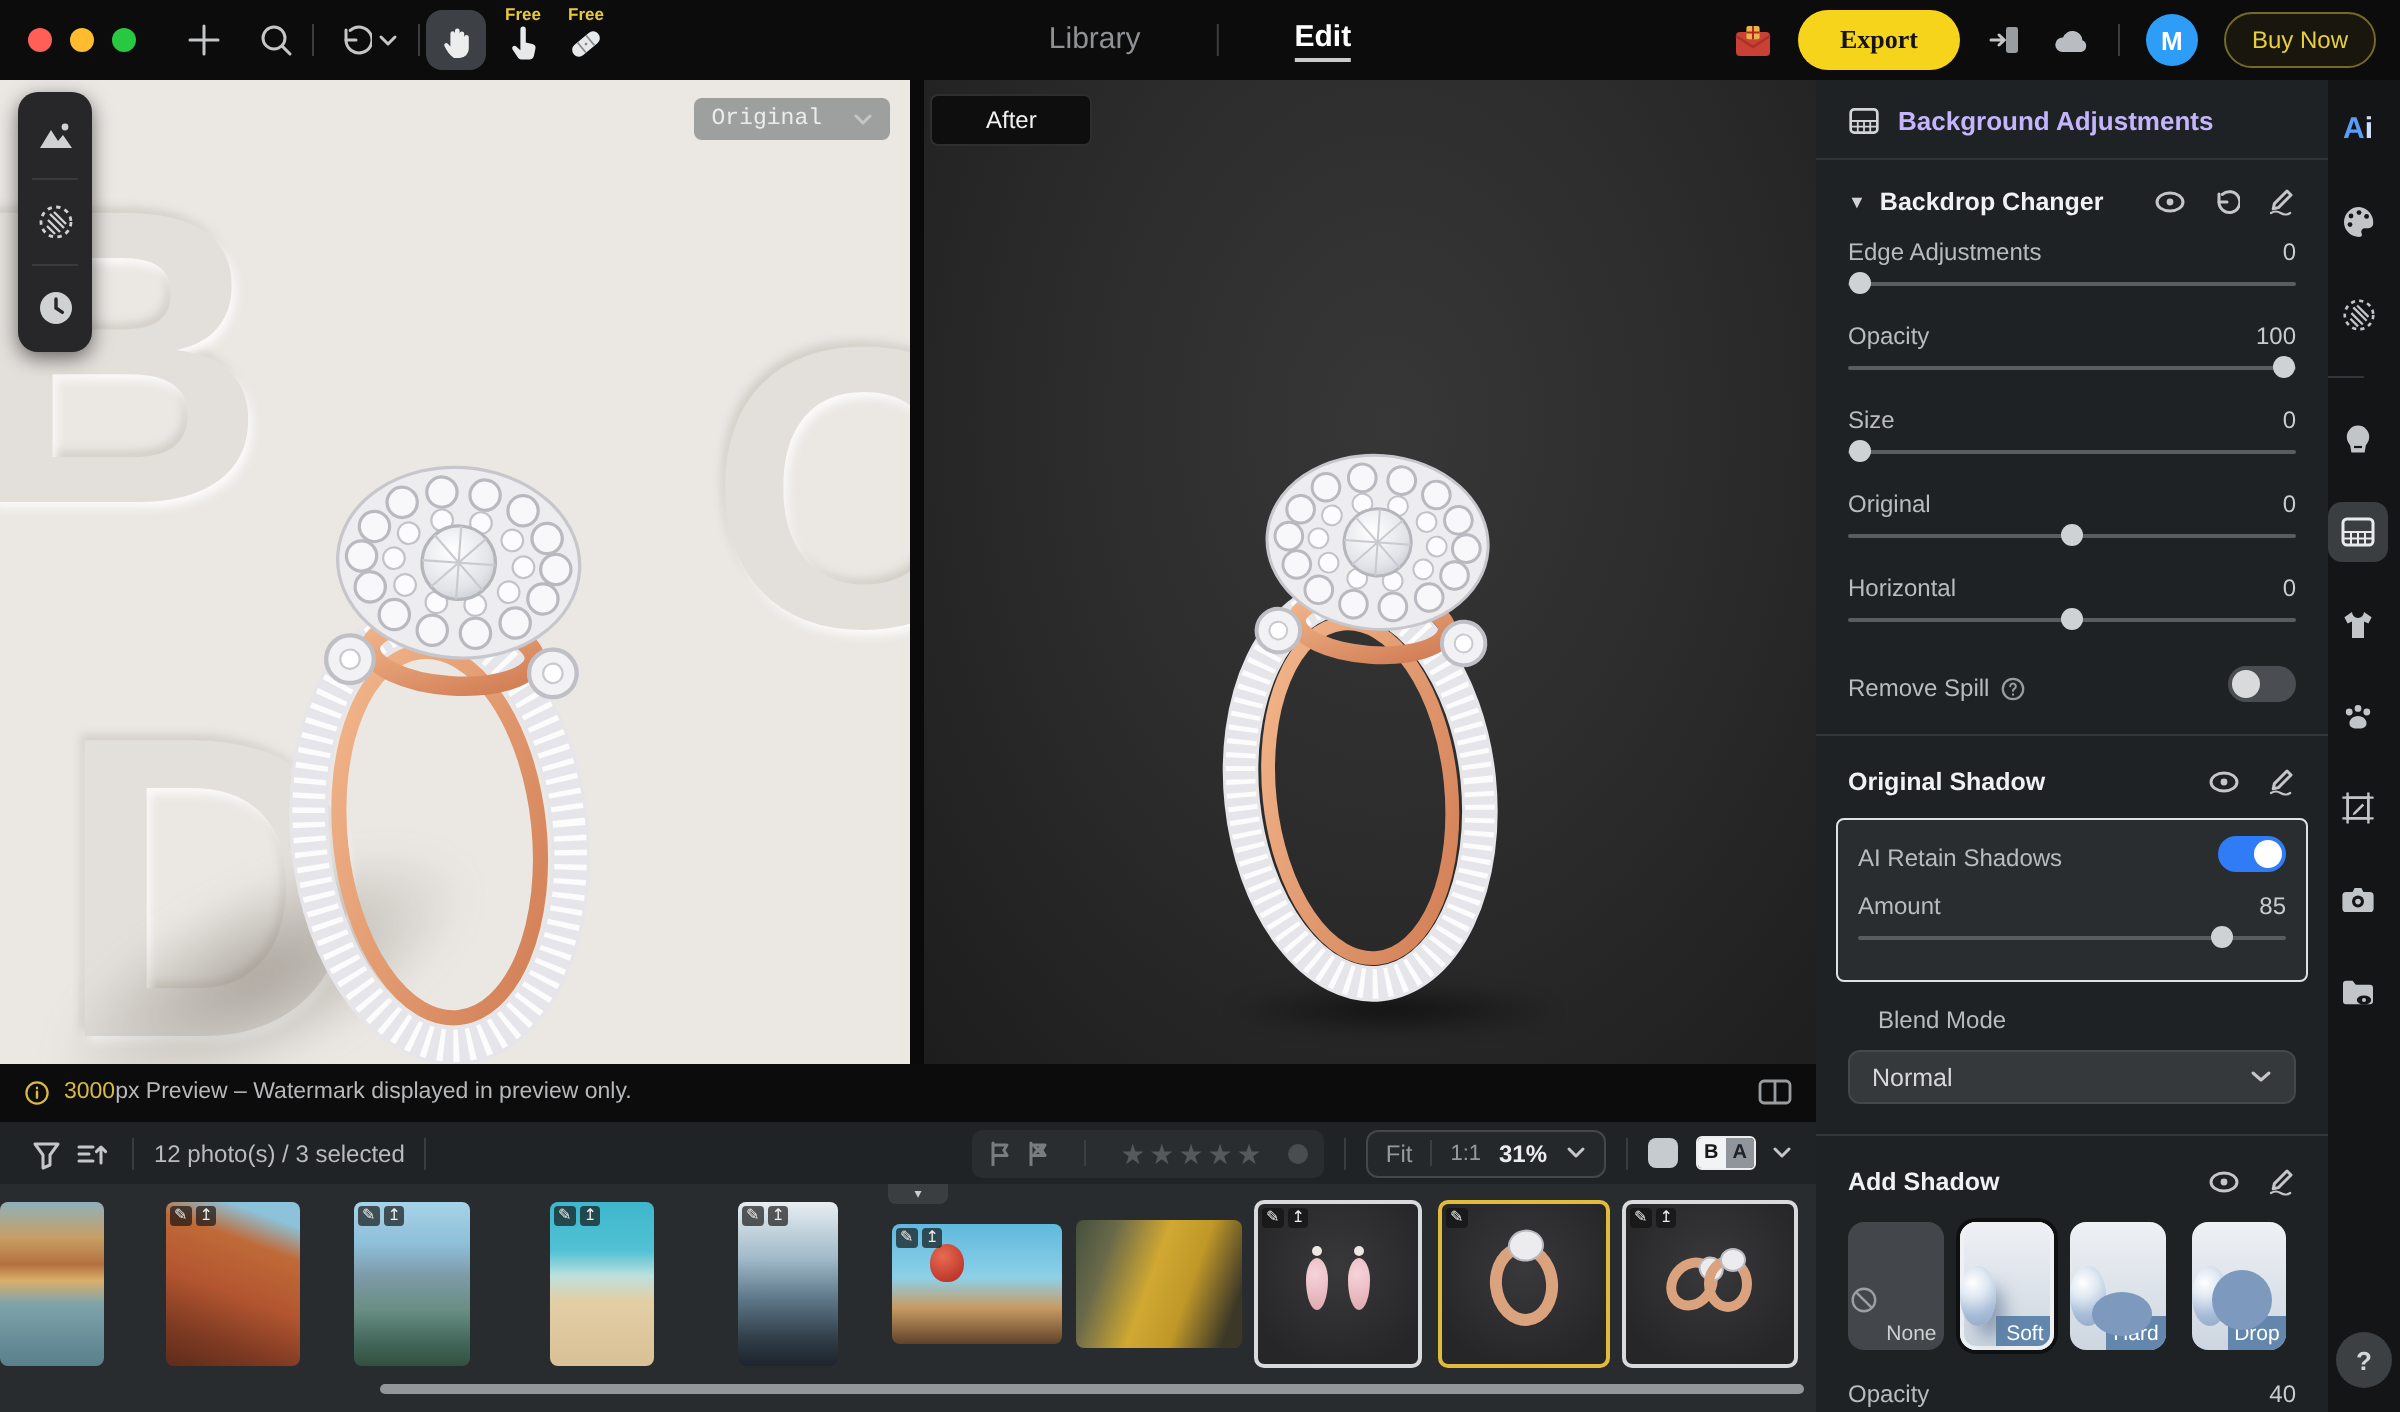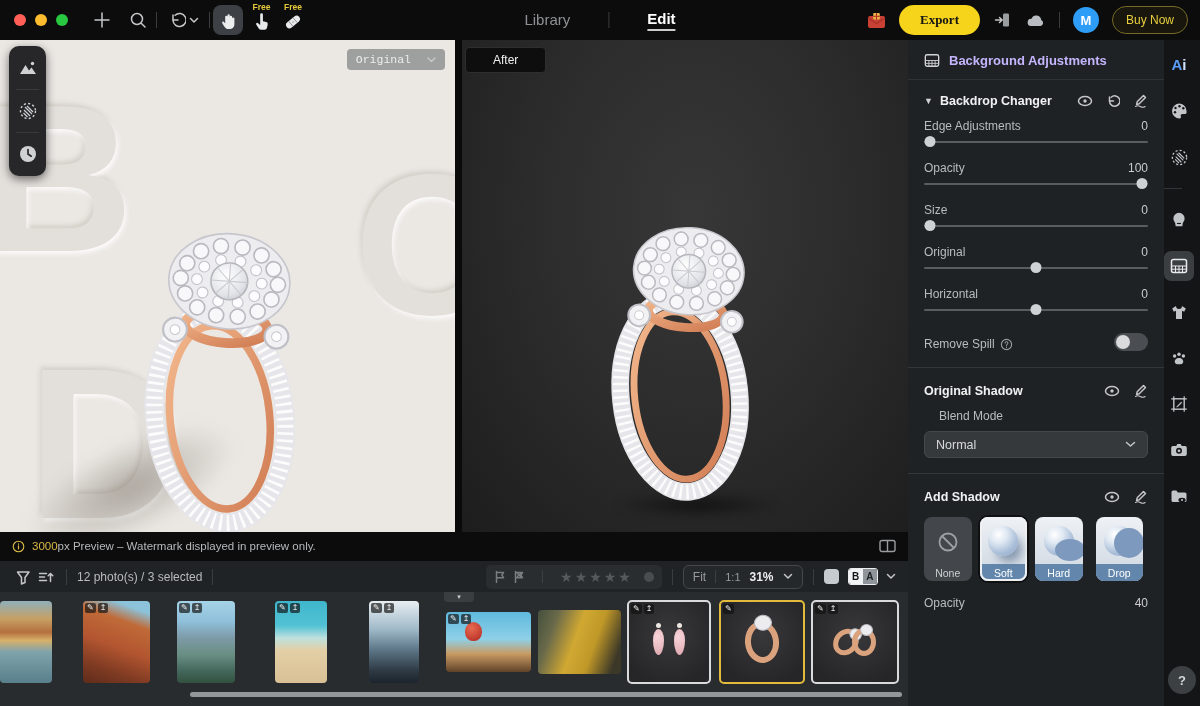--- a/index.html
+++ b/index.html
@@ -122,21 +122,21 @@
   .tgl.on{background:#2f7cf6}
   .tgl.on .knob{left:auto;right:2px;background:#fff}
   .hdivider{height:1px;background:#33363a;margin:2px -16px 13px}
   .hlbox{border:1px solid #dfe2e4;background:#2a2d30;border-radius:4px;padding:8px 10px 2px;margin:0 -6px 12px}
   .hlbox .tglrow{margin:0 0 10px}
   .blendlbl{margin:0 15px 8px}
   .dropdown{height:27px;background:#35393c;border:1px solid #44484b;border-radius:6px;display:flex;align-items:center;
     padding:0 11px;color:#d6d8da;font-size:12.5px;margin-bottom:13px;cursor:pointer}
   .dropdown .chev{margin-left:auto}
   .cards{display:flex;gap:8px;margin:2px 0 15px}
-  .card{width:52px;height:64px;border-radius:8px;overflow:hidden;display:flex;flex-direction:column;align-items:center;cursor:pointer;position:relative}
+  .card{width:52px;height:64px;border-radius:8px;overflow:hidden;display:flex;flex-direction:row;align-items:center;cursor:pointer;position:relative}
   .card.none{background:#43464a}
   .card.none svg{margin-top:13px}
   .card.lit{background:linear-gradient(180deg,#eef1f5 0%,#cdd6e0 100%)}
   .card .lbl{margin-top:auto;width:100%;text-align:center;font-size:10.5px;padding:2.5px 0}
   .card.none .lbl{color:#cdd0d2}
   .card.lit .lbl{background:#6286ac;color:#fff}
   .card.sel{outline:2px solid #eef0f2;outline-offset:-2px;box-shadow:0 0 0 2px #0f1012}
   .sph{width:30px;height:30px;border-radius:50%;margin-top:9px;position:relative;z-index:1;
     background:radial-gradient(circle at 35% 28%,#ffffff 0%,#dfe8f2 30%,#a8bdd8 65%,#8fa6c6 100%)}
   .card.soft .sph{box-shadow:6px 8px 9px -2px rgba(96,118,148,.65)}
@@ -564,20 +564,36 @@
             <ellipse cx="8" cy="6" rx="6.5" ry="4.5"></ellipse>
             <circle cx="8" cy="6" r="1.7" fill="#c4c6c8" stroke="none"></circle>
           </svg>
         <svg width="15" height="15" class="ic">
             <path d="M10.5 2.5 l2 2 -6.3 6.3 -2.6.6 .6-2.6 z"></path>
             <path d="M2.5 13.5 c1.6-1 3.2-1 4.8 0 1.6 1 3.2 1 4.8 0" stroke-width="1.1"></path>
           </svg>
       </span>
     </div>
 
+    <div class="hlbox">
+      <div class="tglrow">
+        <span>AI Retain Shadows</span>
+        <span class="tgl on">
+            <span class="knob"></span>
+          </span>
+      </div>
+      <div class="srow">
+        <span>Amount</span>
+        <span class="val">85</span>
+      </div>
+      <div class="slider">
+          <div class="track"></div>
+          <div class="thumb" style="left:85%"></div>
+        </div>
+    </div>
 
     <div class="blendlbl">Blend Mode</div>
     <div class="dropdown">
       <span>Normal</span>
       <svg width="11" height="7" class="ic chev">
           <path d="M1.5 1.5 L5.5 5 L9.5 1.5"></path>
         </svg>
     </div>
 
     <div class="hdivider"></div>

